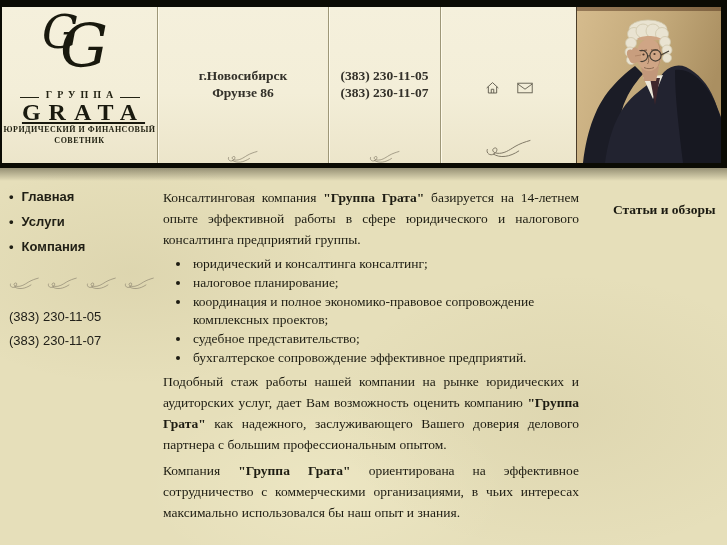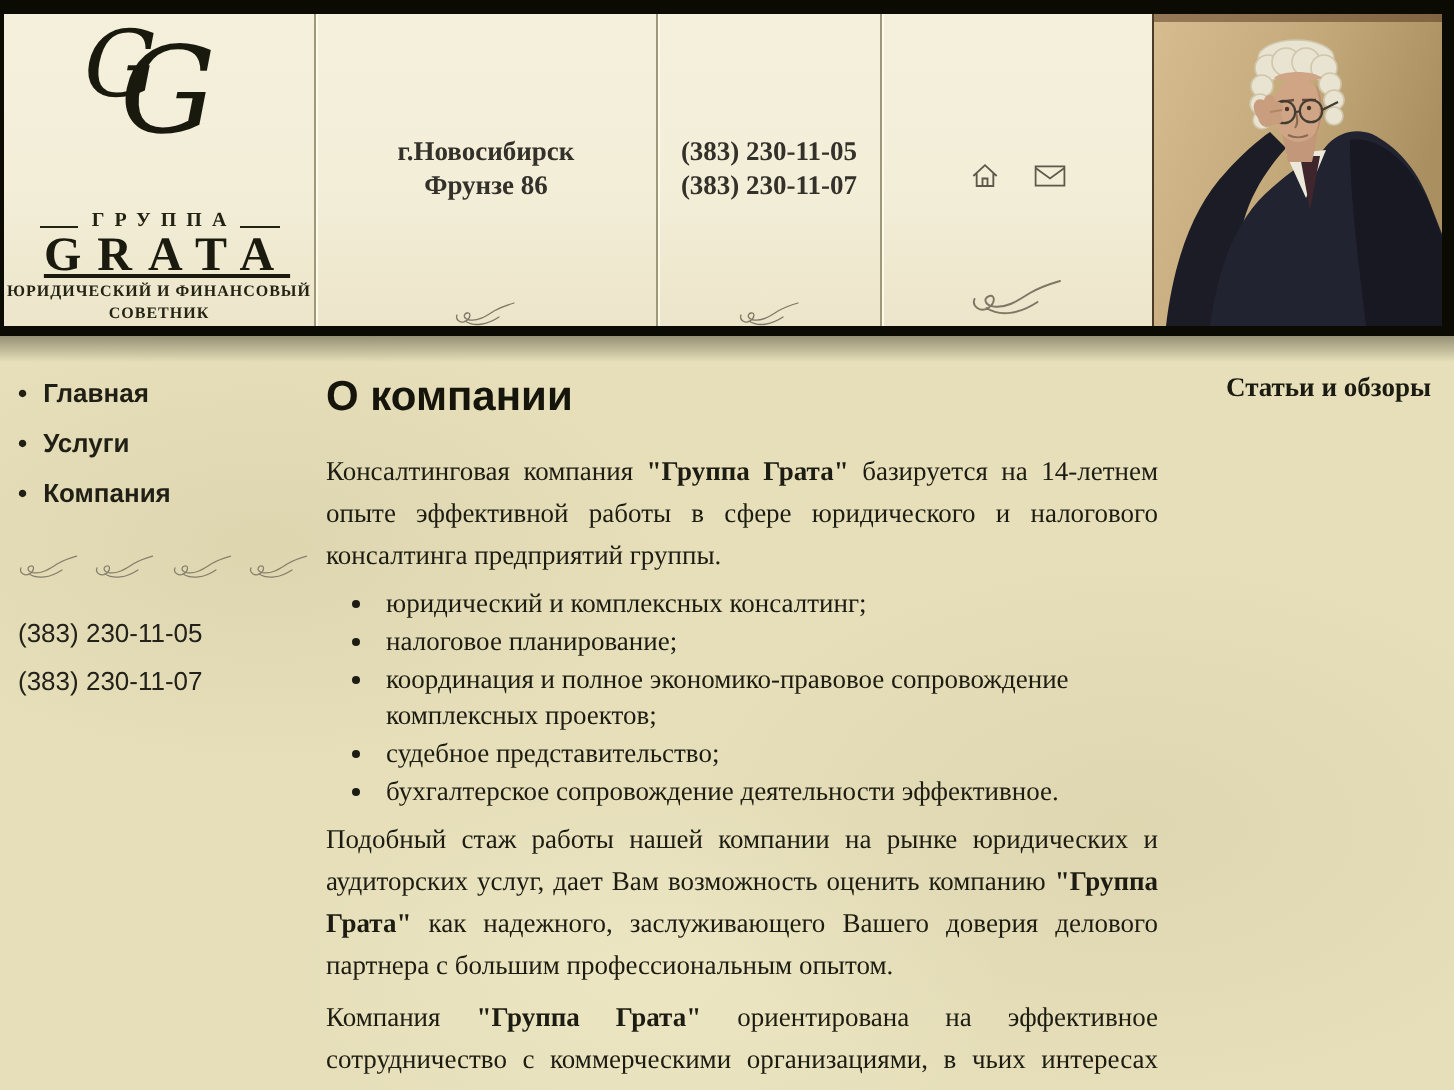--- a/index.html
+++ b/index.html
@@ -22,21 +22,21 @@
   .panel-addr   { width:171px; }
   .panel-phone  { width:112px; }
   .panel-icons  { width:136px; }
   .photo        { width:144px; position:relative; border-left:1px solid #4a3c28; }
   .photo svg { display:block; }
 
   
   .monogram { position:relative; width:100%; height:78px; color:#19190e; }
   .monogram .g1 { position:absolute; left:40px; top:-2px; font:italic 46px "DejaVu Serif", serif; }
   .monogram .g2 { position:absolute; left:58px; top:4px;  font:italic 60px "DejaVu Serif", serif; }
-  .group-row { display:flex; align-items:flex-end; width:120px; margin-top:20px; }
+  .group-row { display:flex; align-items:flex-end; width:120px; margin-top:4px; }
   .group-row .rule { flex:1; height:2px; border-bottom:1.5px solid #232314; margin-bottom:2px; }
   .group-label { font:bold 10px "Liberation Serif", serif; letter-spacing:5px; text-indent:5px; color:#232314; white-space:nowrap; padding:0 2px; }
   .brand { font:bold 24px "Liberation Serif", serif; letter-spacing:8px; text-indent:8px; color:#1a1a0f; line-height:24px;text-decoration:underline; }
   .logo-sub { font:bold 8px "Liberation Serif", serif; letter-spacing:.5px; color:#232314; line-height:10px; margin-top:1px; text-align:center; }
 
   
   .panel-text { margin-top:60px; font:bold 13.5px "Liberation Serif", serif; color:#33312a; text-align:center; line-height:17px; }
   .flourish { color:var(--flourish,#7e7765); margin-top:24px; }
   .panel-icons .icons-row { margin-top:74px; display:flex; gap:17px; align-items:center; }
   .panel-icons .flourish { margin-top:15px; }
@@ -64,21 +64,21 @@
   .sidebar-swirls { margin-top:21px; display:flex; gap:7px; }
   .sidebar-swirls .flourish { margin-top:0; color:#867f6c; }
   .addr-block { margin-top:13px; font:13px "Liberation Sans", sans-serif; line-height:24px; color:#22211a; }
 
   .main { position:absolute; left:163px; top:19px; width:416px; color:var(--ink,#1d1c12); }
   .main h1 { margin:0 0 14px; font:bold 21px "Liberation Sans", sans-serif; color:#15150c; }
   .main p { margin:0 0 5px; font:13.5px "Liberation Serif", serif; line-height:21px; text-align:justify; }
   .main p b { font-weight:bold; }
   .main ul { margin:0 0 4px 28px; padding:0; }
   .main li { font:13.5px "Liberation Serif", serif; line-height:18px; padding-left:2px; margin:0 0 1px; }
-  .articles-link { position:absolute; left:613px; top:18px; font:bold 13.5px "Liberation Serif", serif; color:#1c1b12; text-decoration:none; cursor:pointer; }
+  .articles-link { position:absolute; left:613px; top:34px; font:bold 13.5px "Liberation Serif", serif; color:#1c1b12; text-decoration:none; cursor:pointer; }
 </style>
 </head>
 <body>
 
 <svg width="0" height="0" style="position:absolute">
   <defs>
     <g id="flourishPath">
       <path d="M3 15 C1 20 7 24 12 21 C17 18 17 12 13 13 C9 14 9 19 16 20 C25 21 32 16 40 11 C47 7 53 5 60 3 M11 21 C20 27 33 25 45 17" fill="none" stroke="currentColor" stroke-width="1.3" stroke-linecap="round"></path>
     </g>
   </defs>
@@ -226,29 +226,28 @@
             <use href="#flourishPath"></use>
           </svg>
       </div>
       <div class="addr-block">
           <div>(383) 230-11-05</div>
           <div>(383) 230-11-07</div>
         </div>
     </aside>
 
     <main class="main">
-      <h1>О компании</h1>
       <div id="body-text">
           <p><span>Консалтинговая компания </span><b>"Группа Грата"</b><span> базируется на 14-летнем опыте эффективной работы в сфере юридического и налогового консалтинга предприятий группы.</span></p>
           <ul>
-            <li>юридический и комплексных консалтинг;</li>
+            <li>юридический и консалтинга консалтинг;</li>
             <li>налоговое планирование;</li>
             <li>координация и полное экономико-правовое сопровождение комплексных проектов;</li>
             <li>судебное представительство;</li>
-            <li>бухгалтерское сопровождение деятельности эффективное.</li>
+            <li>бухгалтерское сопровождение эффективное предприятий.</li>
           </ul>
           <p><span>Подобный стаж работы нашей компании на рынке юридических и аудиторских услуг, дает Вам возможность оценить компанию </span><b>"Группа Грата"</b><span> как надежного, заслуживающего Вашего доверия делового партнера с большим профессиональным опытом.</span></p>
           <p><span>Компания </span><b>"Группа Грата"</b><span> ориентирована на эффективное сотрудничество с коммерческими организациями, в чьих интересах максимально использовался бы наш опыт и знания.</span></p>
         </div>
     </main>
 
     <a class="articles-link">Статьи и обзоры</a>
   </div>
 </div>
 

